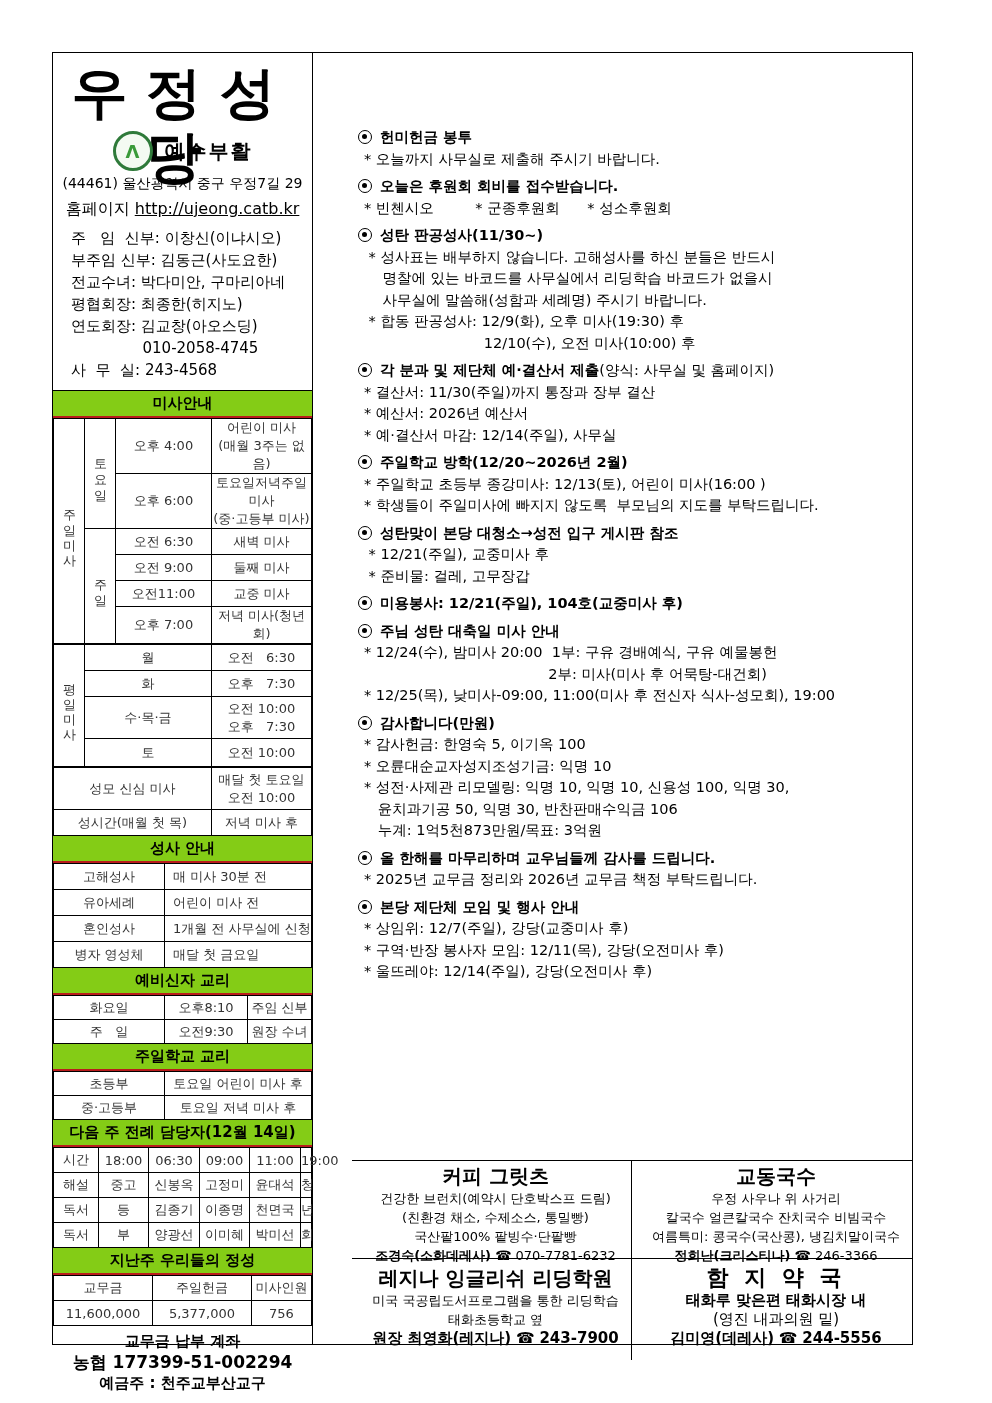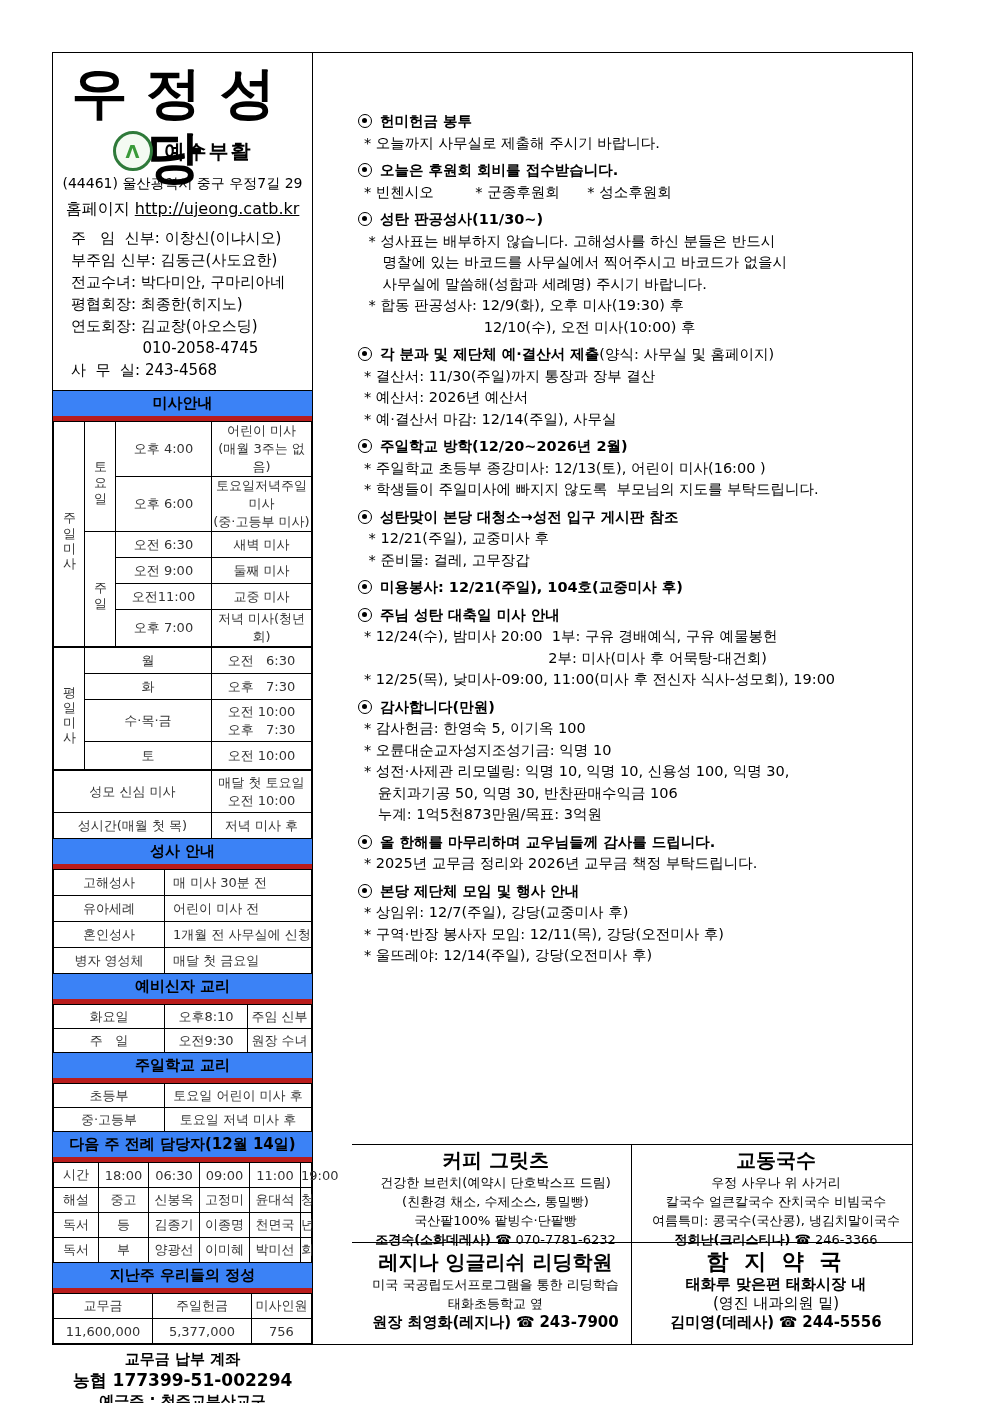--- a/index.html
+++ b/index.html
@@ -1,36 +1,36 @@
 <!DOCTYPE html>
 <html><head>
 <meta charset="utf-8">
 <style>
   html, body { margin:0; padding:0; background:#fff; }
   body { width:992px; height:1403px; position:relative; font-family:"DejaVu Sans", sans-serif; color:#000; }
   .page { position:absolute; left:52px; top:52px; width:861px; height:1293px; border:1.5px solid #000; box-sizing:border-box; }
   .left { position:absolute; left:0; top:0; width:260px; height:100%; border-right:1.5px solid #000; box-sizing:border-box; }
-  .right { position:absolute; left:299px; top:0; right:0; height:100%; }
+  .right { position:absolute; left:299px; top:16px; right:0; height:100%; }
 
   
   .hdr { height:337px; position:relative; border-bottom:1px solid #000; }
   .title { position:absolute; top:8px; left:0; width:100%; text-align:center; font-size:56px; font-weight:bold; letter-spacing:18px; line-height:64px; }
   .motto-row { position:absolute; top:78px; left:0; width:100%; display:flex; justify-content:center; align-items:center; gap:12px; }
   .logo { width:40px; height:40px; border-radius:50%; border:3px solid #2f7a3a; box-sizing:border-box; background:#f4faf2; display:flex; align-items:center; justify-content:center; color:#3a9a3a; font-size:18px; font-weight:bold; }
   .motto { font-family:"DejaVu Serif", serif; font-size:20px; font-weight:bold; letter-spacing:2px; }
   .addr { position:absolute; top:122px; width:100%; text-align:center; font-size:14px; }
   .homepage { position:absolute; top:146px; width:100%; text-align:center; font-size:16px; }
   .homepage a { color:#000; text-decoration:underline; }
   .staff { position:absolute; top:174px; left:18px; font-size:15px; line-height:22px; }
   .staff .row { white-space:pre; }
 
   
   table.t { width:100%; border-collapse:collapse; font-size:13px; color:#333; }
   table.t td { border:1px solid #000; text-align:center; padding:0; }
-  .sechead { background:#3b82f6; font-weight:bold; font-size:15px; color:#000; text-align:center; border-bottom:5px solid #b91c1c; height:25px; line-height:25px; }
+  .sechead { background:#84cc16; font-weight:bold; font-size:15px; color:#000; text-align:center; border-bottom:2px solid #b91c1c; height:25px; line-height:25px; }
   .vert { writing-mode:vertical-rl; text-orientation:upright; letter-spacing:2px; }
 
   .account { text-align:center; font-weight:bold; padding-top:6px; }
   .account .a1 { font-size:15px; }
   .account .a2 { font-size:17px; }
   .account .a3 { font-size:15px; }
 
   
   .ann { position:absolute; top:58px; left:6px; right:6px; font-size:14.5px; line-height:21.5px; }
   .item { margin-bottom:6px; }
@@ -312,21 +312,21 @@
           <div class="h"><span class="bullet"></span><span>헌미헌금 봉투</span><span class="n"></span></div>
           <div class="sub">* 오늘까지 사무실로 제출해 주시기 바랍니다.</div>
         </div>
         <div class="item">
           <div class="h"><span class="bullet"></span><span>오늘은 후원회 회비를 접수받습니다.</span><span class="n"></span></div>
           <div class="sub">* 빈첸시오         * 군종후원회      * 성소후원회</div>
         </div>
         <div class="item">
           <div class="h"><span class="bullet"></span><span>성탄 판공성사(11/30~)</span><span class="n"></span></div>
           <div class="sub"> * 성사표는 배부하지 않습니다. 고해성사를 하신 분들은 반드시</div>
-          <div class="sub">    명찰에 있는 바코드를 사무실에서 찍어주시고 바코드가 없을시</div>
+          <div class="sub">    명찰에 있는 바코드를 사무실에서 리딩학습 바코드가 없을시</div>
           <div class="sub">    사무실에 말씀해(성함과 세례명) 주시기 바랍니다.</div>
           <div class="sub"> * 합동 판공성사: 12/9(화), 오후 미사(19:30) 후</div>
           <div class="sub">                          12/10(수), 오전 미사(10:00) 후</div>
         </div>
         <div class="item">
           <div class="h"><span class="bullet"></span><span>각 분과 및 제단체 예·결산서 제출</span><span class="n">(양식: 사무실 및 홈페이지)</span></div>
           <div class="sub">* 결산서: 11/30(주일)까지 통장과 장부 결산</div>
           <div class="sub">* 예산서: 2026년 예산서</div>
           <div class="sub">* 예·결산서 마감: 12/14(주일), 사무실</div>
         </div>

